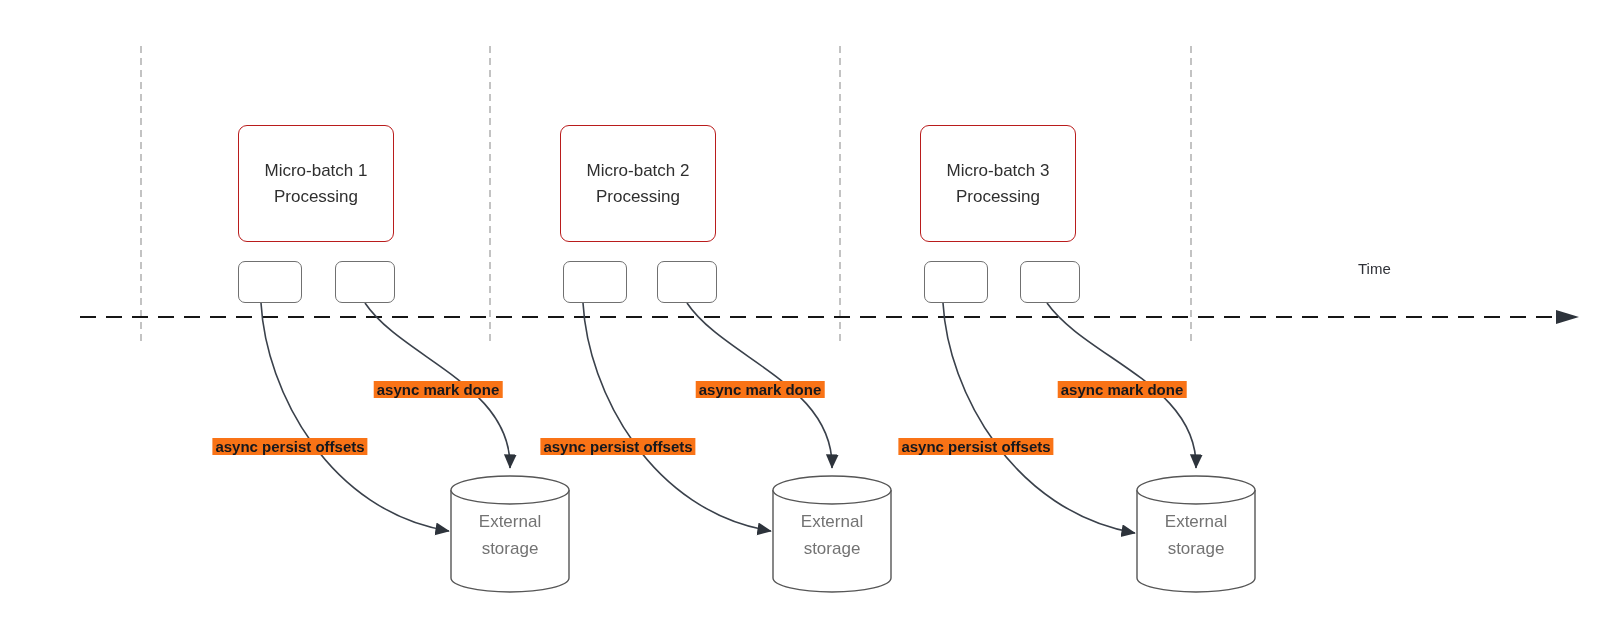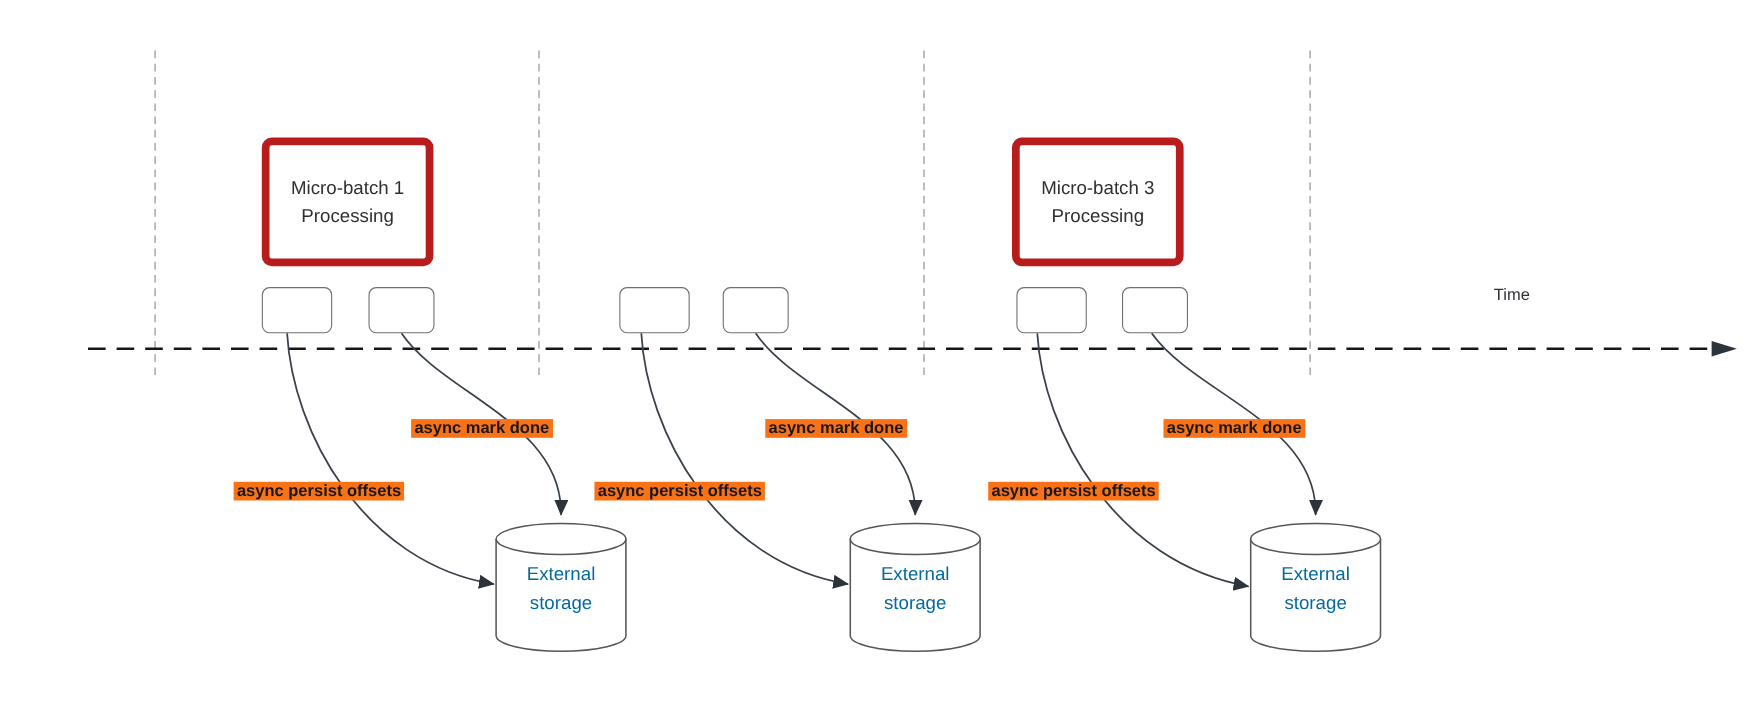--- a/index.html
+++ b/index.html
@@ -3,37 +3,37 @@
 <meta charset="utf-8">
 <style>
   html,body{margin:0;padding:0;background:#ffffff;}
   .canvas{
     position:relative;width:1600px;height:642px;background:#ffffff;
     font-family:"Liberation Sans",sans-serif;overflow:hidden;
   }
   .strokes{position:absolute;left:0;top:0;width:1600px;height:642px;}
   .bigbox{
     position:absolute;top:125px;width:156px;height:117px;
-    border:7px solid #b91c1c;border-radius:9px;background:#ffffff;
+    border:1px solid #b91c1c;border-radius:9px;background:#ffffff;
     display:flex;align-items:center;justify-content:center;text-align:center;
     font-size:17px;line-height:26px;color:#2f2f2f;padding:0 12px;box-sizing:border-box;
   }
   .smallbox{
     position:absolute;top:261px;height:42px;border:1px solid #707070;
     border-radius:7px;background:#ffffff;box-sizing:border-box;
   }
   .boldlabel{
     position:absolute;transform:translateX(-50%);font-size:15px;font-weight:bold;
     color:#16181d;background:#f97316;padding:0 3px;white-space:nowrap;
   }
   .persist-label{top:438px;}
   .done-label{top:381px;}
   .storagetext{
     position:absolute;top:508px;width:118px;text-align:center;
-    font-size:17px;line-height:27px;color:#0369a1;
+    font-size:17px;line-height:27px;color:#737373;
   }
   .timelabel{
     position:absolute;top:260px;left:1358px;font-size:15px;color:#2f3137;
   }
 </style>
 </head>
 <body>
 
 <div class="canvas">
 
@@ -83,20 +83,21 @@
     </g>
   </svg>
 
   <div class="bigbox" style="left:238px;">Micro-batch 1 Processing</div>
   <div class="smallbox" style="left:238px;width:64px;"></div>
   <div class="smallbox" style="left:335px;width:60px;"></div>
   <div class="boldlabel persist-label" style="left:290px;">async persist offsets</div>
   <div class="boldlabel done-label" style="left:438px;">async mark done</div>
   <div class="storagetext" style="left:451px;">External storage</div>
 
+  <div class="bigbox" style="left:560px;">Micro-batch 2 Processing</div>
   <div class="smallbox" style="left:563px;width:64px;"></div>
   <div class="smallbox" style="left:657px;width:60px;"></div>
   <div class="boldlabel persist-label" style="left:618px;">async persist offsets</div>
   <div class="boldlabel done-label" style="left:760px;">async mark done</div>
   <div class="storagetext" style="left:773px;">External storage</div>
 
   <div class="bigbox" style="left:920px;text-align:center;">Micro-batch 3 Processing</div>
   <div class="smallbox" style="left:924px;width:64px;"></div>
   <div class="smallbox" style="left:1020px;width:60px;"></div>
   <div class="boldlabel persist-label" style="left:976px;">async persist offsets</div>

